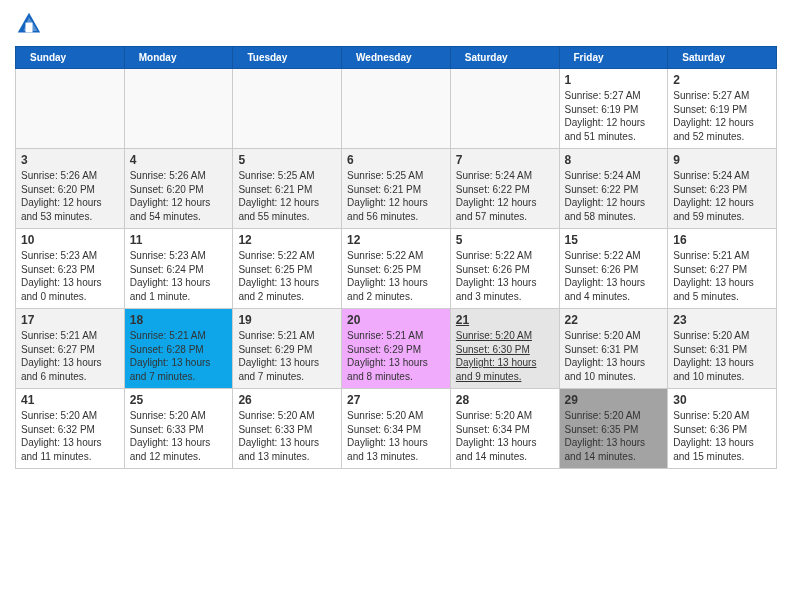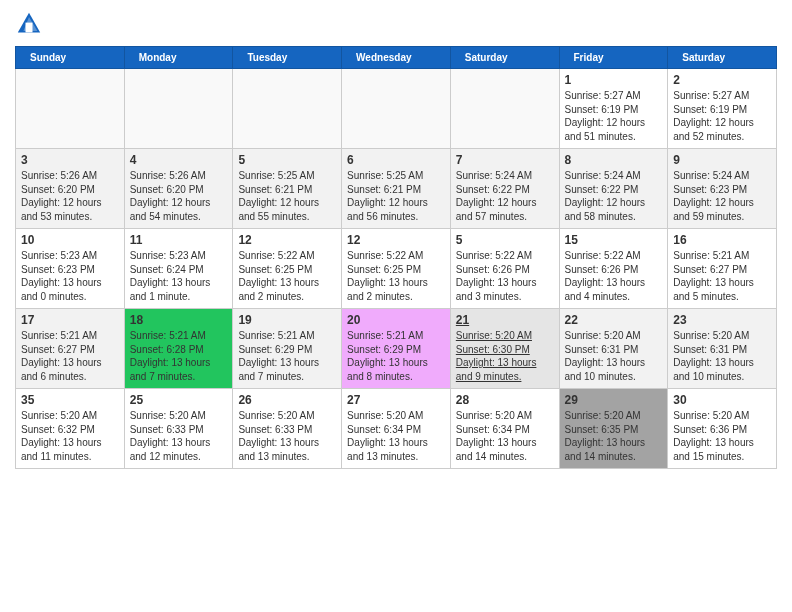--- a/index.html
+++ b/index.html
@@ -257,21 +257,21 @@
           </td>
         </tr>
         <tr class="week-row">
           <td style="background: rgb(242, 242, 242);">
             <span class="day-number">17</span>
             <div class="day-info" style="white-space: pre-line;">Sunrise: 5:21 AM
 Sunset: 6:27 PM
 Daylight: 13 hours
 and 6 minutes.</div>
           </td>
-          <td style="background: #22c55e;">
+          <td style="background: #0ea5e9;">
             <span class="day-number">18</span>
             <div class="day-info" style="white-space: pre-line;">Sunrise: 5:21 AM
 Sunset: 6:28 PM
 Daylight: 13 hours
 and 7 minutes.</div>
           </td>
           <td style="background: rgb(242, 242, 242);">
             <span class="day-number">19</span>
             <div class="day-info" style="white-space: pre-line;">Sunrise: 5:21 AM
 Sunset: 6:29 PM
@@ -302,21 +302,21 @@
           <td style="background: rgb(242, 242, 242);">
             <span class="day-number">23</span>
             <div class="day-info" style="white-space: pre-line;">Sunrise: 5:20 AM
 Sunset: 6:31 PM
 Daylight: 13 hours
 and 10 minutes.</div>
           </td>
         </tr>
         <tr class="week-row">
           <td style="background: rgb(255, 255, 255);">
-            <span class="day-number">35</span>
+            <span class="day-number">41</span>
             <div class="day-info" style="white-space: pre-line;">Sunrise: 5:20 AM
 Sunset: 6:32 PM
 Daylight: 13 hours
 and 11 minutes.</div>
           </td>
           <td style="background: rgb(255, 255, 255);">
             <span class="day-number">25</span>
             <div class="day-info" style="white-space: pre-line;">Sunrise: 5:20 AM
 Sunset: 6:33 PM
 Daylight: 13 hours

